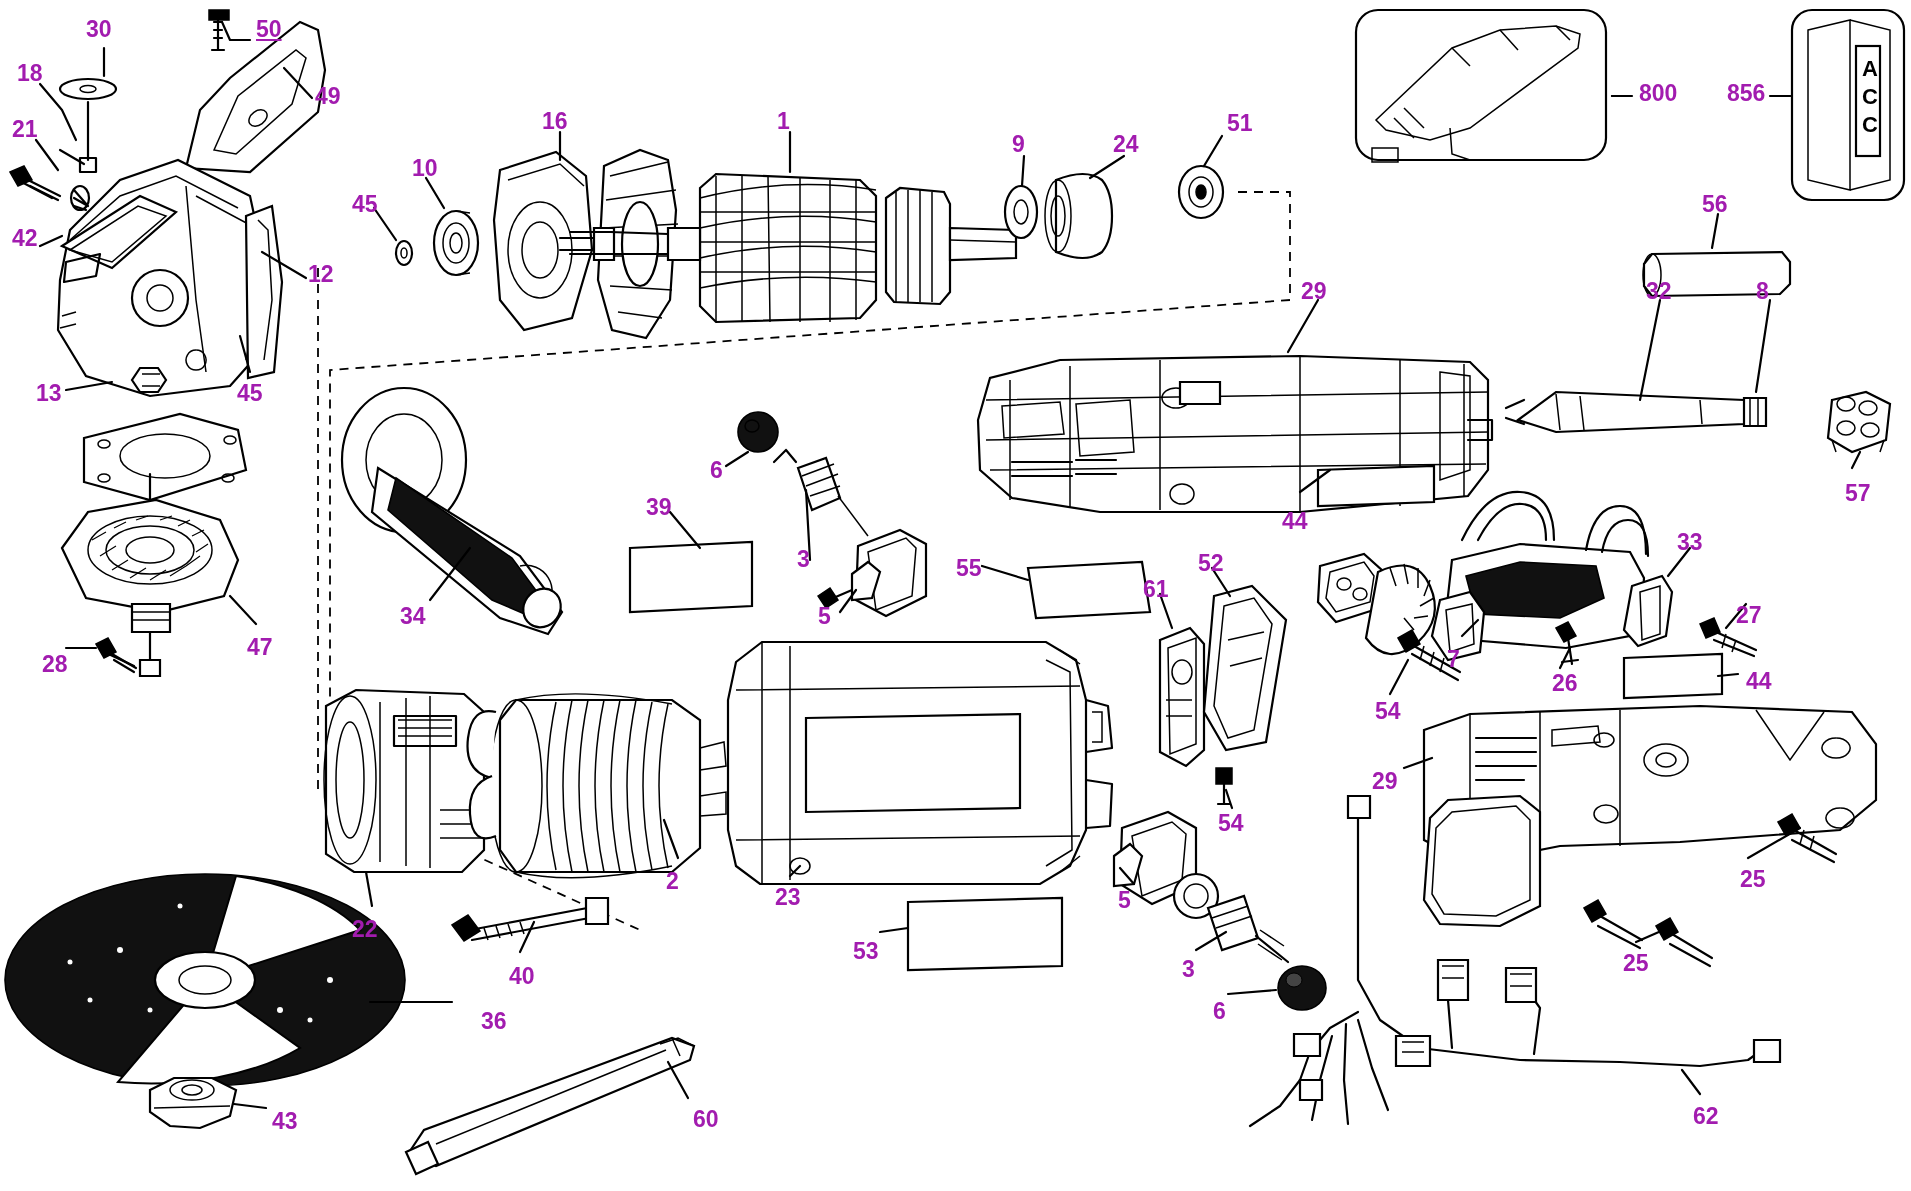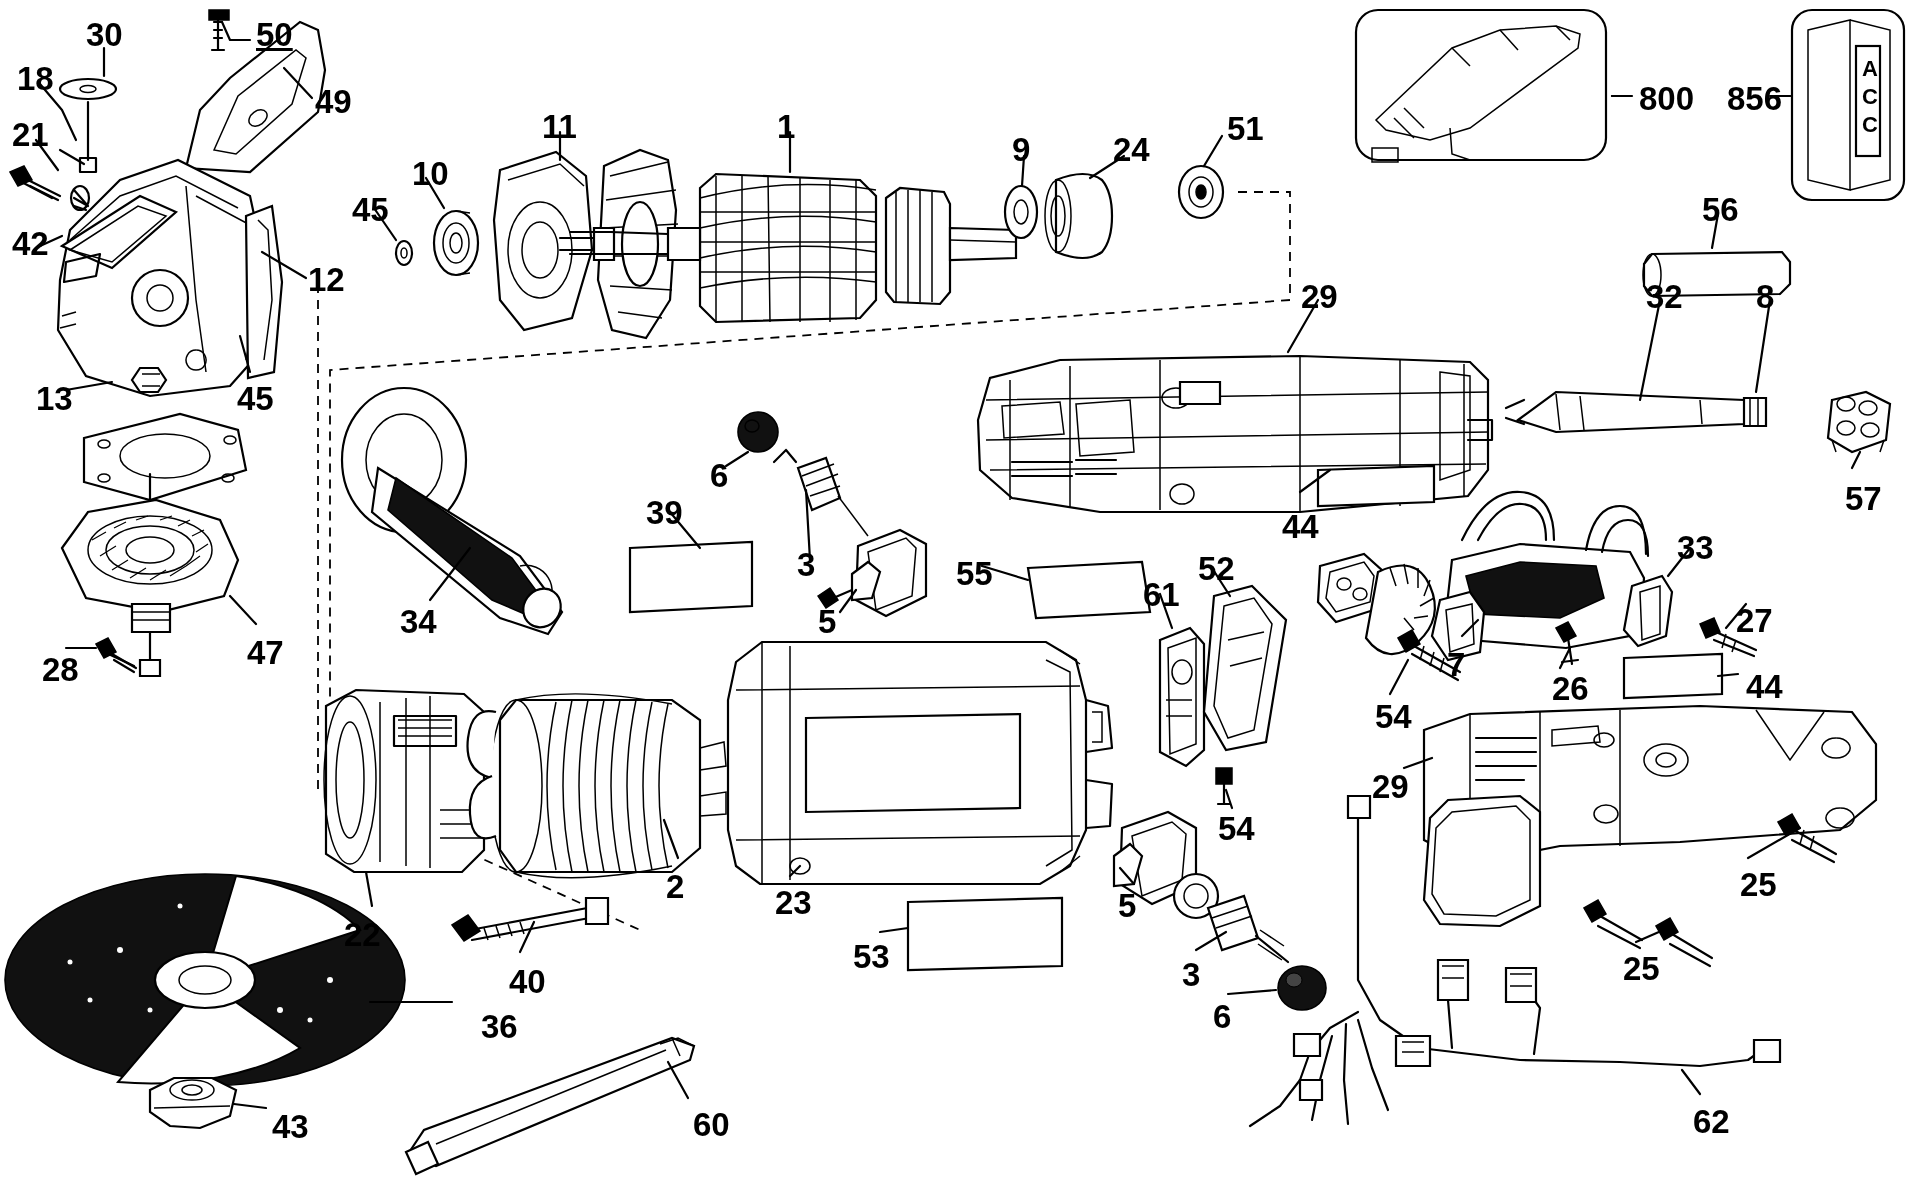--- a/index.html
+++ b/index.html
@@ -2,22 +2,22 @@
 <html><head>
 <meta charset="utf-8">
 <style>
   html,body{margin:0;padding:0;background:#ffffff;}
   body{width:1911px;height:1191px;overflow:hidden;font-family:"Liberation Sans",sans-serif;}
   #sheet{position:relative;width:1911px;height:1191px;background:#fff;}
   .callout{
     position:absolute;
     font-family:"Liberation Sans",sans-serif;
     font-weight:bold;
-    color:#000000;
-    font-size:33px;
+    color:#a21caf;
+    font-size:23px;
     line-height:1;
     white-space:nowrap;
     user-select:none;
   }
   svg.art{position:absolute;left:0;top:0;width:1911px;height:1191px;}
   .ink{fill:none;stroke:#000;stroke-width:2.2;stroke-linejoin:round;stroke-linecap:round;}
   .ink-thin{fill:none;stroke:#000;stroke-width:1.5;}
   .ink-fill{fill:#000;stroke:#000;stroke-width:1.5;}
   .dash{fill:none;stroke:#000;stroke-width:1.8;stroke-dasharray:9 7;}
   .hatch{fill:none;stroke:#000;stroke-width:1.2;}
@@ -522,21 +522,21 @@
       <path d="M266 1108 L234 1104"></path>
       <path d="M688 1098 L668 1062"></path>
     </g>
   </svg>
 
   <span class="callout" style="left:86px;  top:18px;">30</span>
   <span class="callout" style="left:256px; top:18px;text-decoration:underline;">50</span>
   <span class="callout" style="left:17px;  top:62px;">18</span>
   <span class="callout" style="left:315px; top:85px;">49</span>
   <span class="callout" style="left:12px;  top:118px;">21</span>
-  <span class="callout" style="left:542px; top:110px;">11</span>
+  <span class="callout" style="left:542px; top:110px;">16</span>
   <span class="callout" style="left:777px; top:110px;">1</span>
   <span class="callout" style="left:1012px;top:133px;">9</span>
   <span class="callout" style="left:1113px;top:133px;">24</span>
   <span class="callout" style="left:1227px;top:112px;">51</span>
   <span class="callout" style="left:1639px;top:82px;">800</span>
   <span class="callout" style="left:1727px;top:82px;">856</span>
   <span class="callout" style="left:412px; top:157px;">10</span>
   <span class="callout" style="left:352px; top:193px;">45</span>
   <span class="callout" style="left:12px;  top:227px;">42</span>
   <span class="callout" style="left:1702px;top:193px;">56</span>
@@ -561,21 +561,21 @@
   <span class="callout" style="left:247px; top:636px;">47</span>
   <span class="callout" style="left:42px;  top:653px;">28</span>
   <span class="callout" style="left:1447px;top:648px;">7</span>
   <span class="callout" style="left:1552px;top:672px;">26</span>
   <span class="callout" style="left:1746px;top:670px;">44</span>
   <span class="callout" style="left:1375px;top:700px;">54</span>
   <span class="callout" style="left:1372px;top:770px;">29</span>
   <span class="callout" style="left:1218px;top:812px;">54</span>
   <span class="callout" style="left:666px; top:870px;">2</span>
   <span class="callout" style="left:775px; top:886px;">23</span>
-  <span class="callout" style="left:344px; top:918px;text-align:right;">22</span>
+  <span class="callout" style="left:352px; top:918px;text-align:right;">22</span>
   <span class="callout" style="left:1118px;top:889px;">5</span>
   <span class="callout" style="left:1740px;top:868px;">25</span>
   <span class="callout" style="left:853px; top:940px;">53</span>
   <span class="callout" style="left:1182px;top:958px;">3</span>
   <span class="callout" style="left:509px; top:965px;">40</span>
   <span class="callout" style="left:1623px;top:952px;">25</span>
   <span class="callout" style="left:439px; top:1010px;margin-left:42px;">36</span>
   <span class="callout" style="left:1213px;top:1000px;">6</span>
   <span class="callout" style="left:1693px;top:1105px;">62</span>
   <span class="callout" style="left:272px; top:1110px;">43</span>

